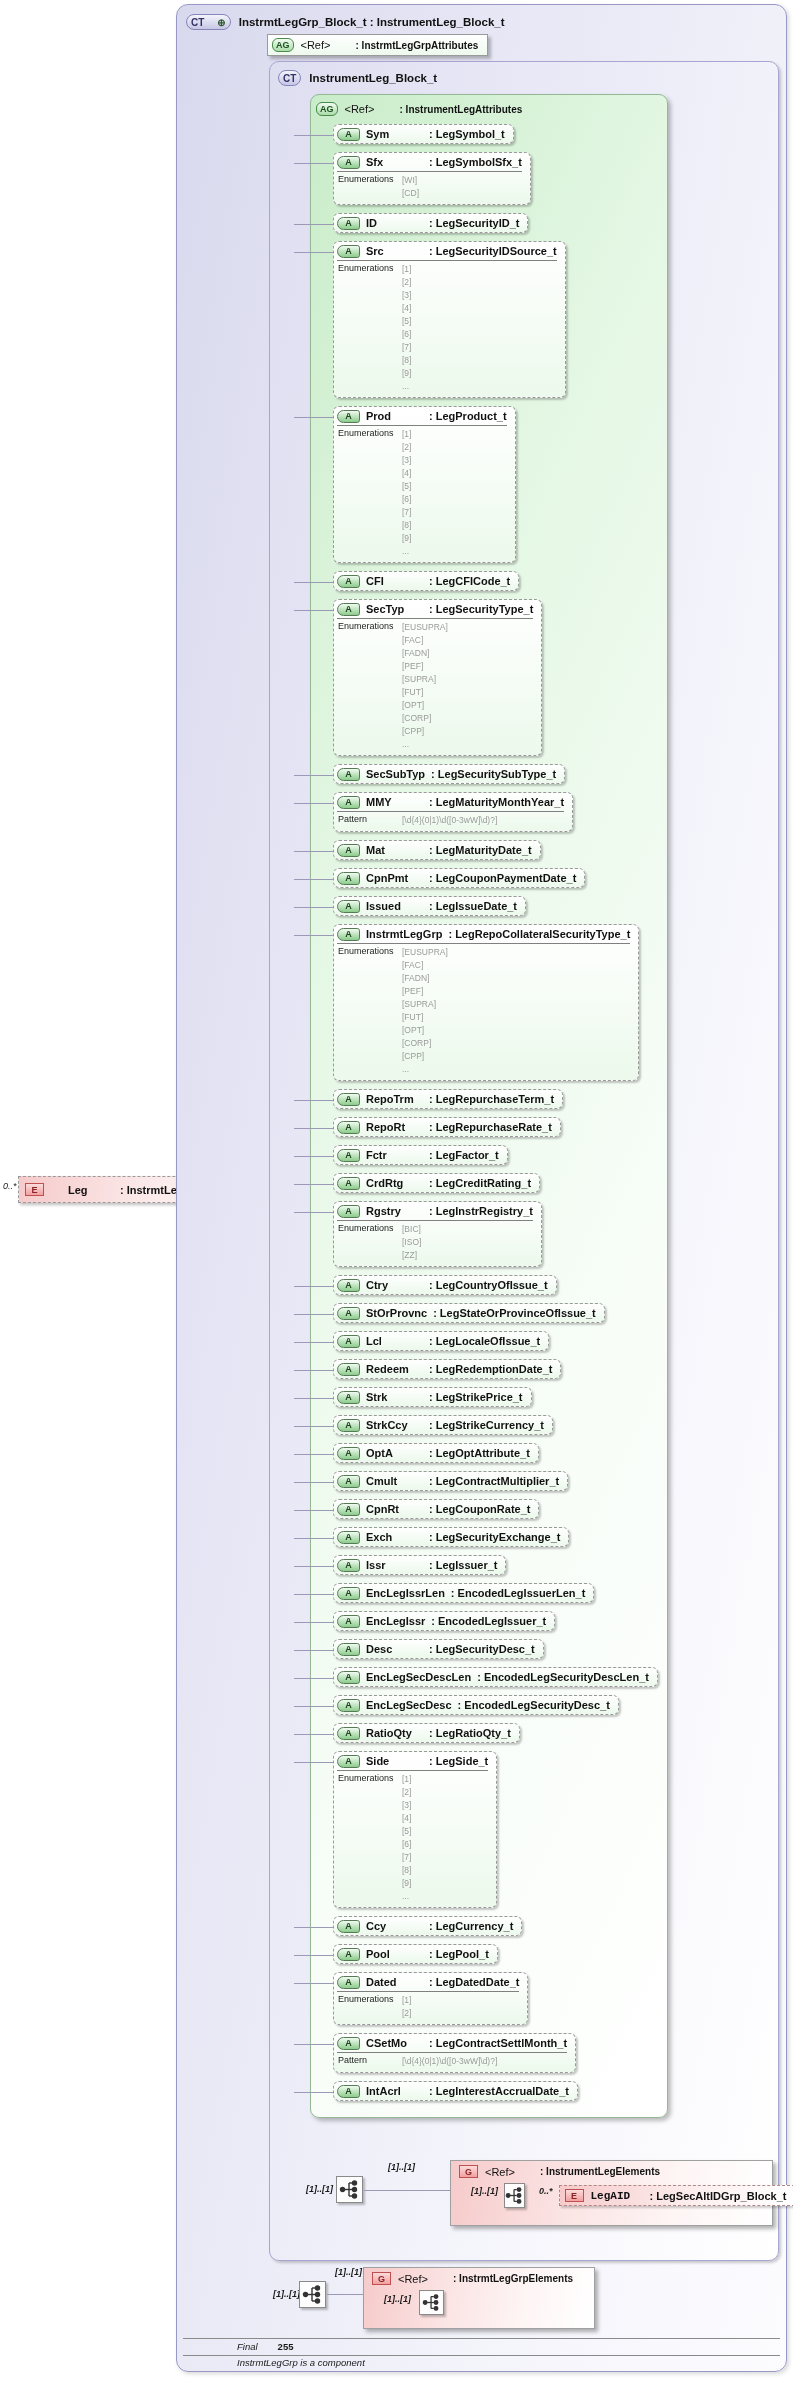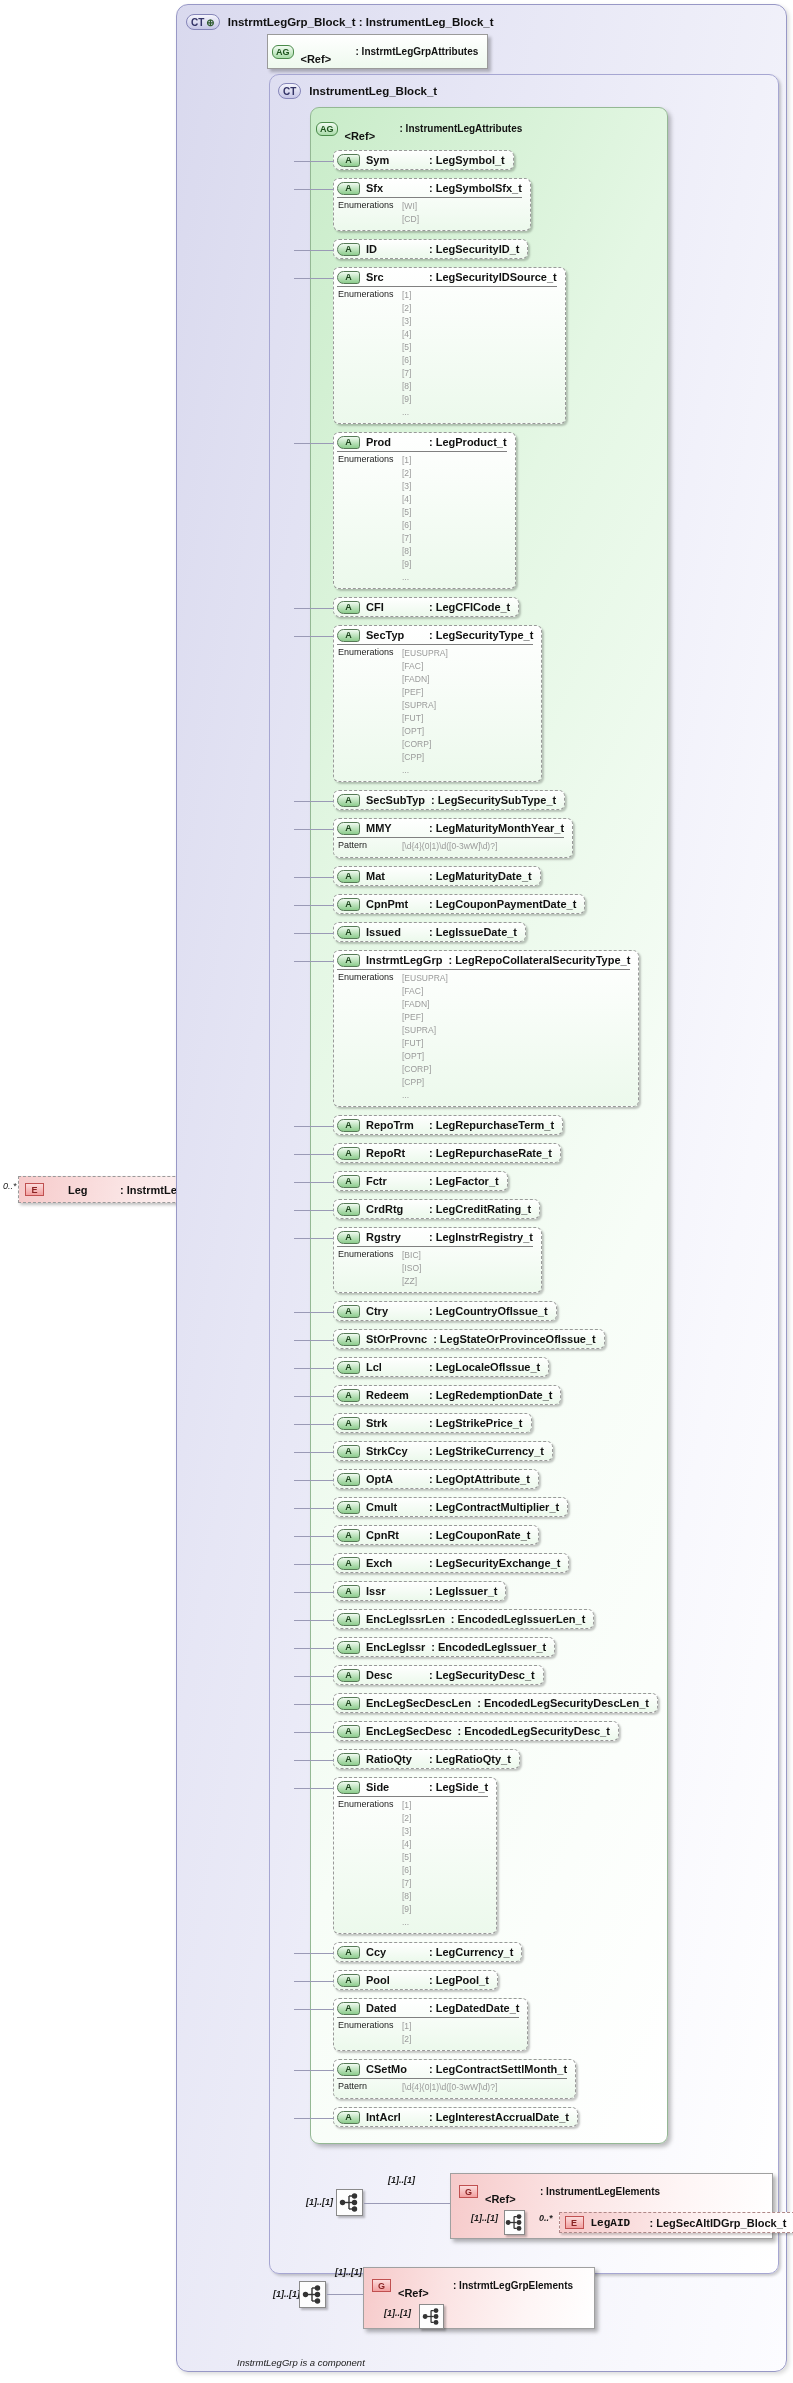--- a/index.html
+++ b/index.html
@@ -5,35 +5,35 @@
   * { margin:0; padding:0; box-sizing:border-box; }
   body { width:793px; height:2383px; position:relative; background:#ffffff;
          font-family:"Liberation Sans", sans-serif; overflow:hidden; }
 
   
   .outer-box { position:absolute; left:176px; top:4px; width:611px; height:2368px;
     border:1.5px solid #9898c6; border-radius:12px;
     background:linear-gradient(100deg,#d9d9ee 0%,#e6e6f5 30%,#f4f4fb 70%,#fcfcff 100%);
     box-shadow:2px 2px 4px rgba(0,0,0,0.15); }
   .outer-title { display:flex; align-items:center; gap:8px; padding:9px 10px 4px 9px; }
-  .badge-ct { display:inline-flex; align-items:center; gap:2px; border:1.5px solid #8585b8;
+  .badge-ct { display:inline-flex; align-items:center; gap:13px; border:1.5px solid #8585b8;
     border-radius:8px; padding:0 4px; height:16px; font-size:10px; font-weight:bold;
     color:#333366; background:linear-gradient(#f4f4fc,#c6c6e6); }
   .badge-ct .plus { font-size:10px; color:#2d5a2d; font-weight:bold; }
   .box-title { font-size:11.5px; font-weight:bold; color:#111; }
 
   
   .agref { display:flex; align-items:center; gap:7px; width:fit-content;
     border:1px solid #9a9a9a; background:linear-gradient(#ffffff,#eef9ee);
     box-shadow:3px 3px 3px rgba(0,0,0,0.25); padding:3px 9px 3px 4px; }
   .badge-ag { display:inline-flex; align-items:center; justify-content:center;
     border:1.5px solid #4a8a4a; border-radius:6px; padding:0 3px; height:14px;
     font-size:9px; font-weight:bold; color:#1c521c;
     background:linear-gradient(#f2fcf2,#aadcaa); }
-  .ref-name { font-size:11px; font-weight:bold; min-width:48px; color:#111;margin-top:15px; }
+  .ref-name { font-size:11px; font-weight:normal; min-width:48px; color:#111; }
   .ref-type { font-size:10px; font-weight:bold; color:#111; }
 
   
   .inner-ct { position:relative; margin:5px 7px 0 92px; height:2200px;
     border:1px solid #a6a6d2; border-radius:10px;
     background:linear-gradient(100deg,#dedef1 0%,#eaeaf7 35%,#f8f8fd 75%,#ffffff 100%);
     box-shadow:2px 2px 3px rgba(0,0,0,0.2); }
   .inner-title { display:flex; align-items:center; gap:8px; padding:8px 8px 4px 8px; }
 
   
@@ -644,14 +644,18 @@
                 <circle cx="15.5" cy="4" r="2"></circle>
                 <circle cx="15.5" cy="10.5" r="2"></circle>
                 <circle cx="15.5" cy="17" r="2"></circle>
               </g>
             </svg>
         </div>
       </div>
     </div>
   </div>
 
+  <div class="final-row">
+    <span class="final-label">Final</span>
+    <span class="final-value">255</span>
+  </div>
   <div class="outer-note">InstrmtLegGrp is a component</div>
 </div>
 
 </body></html>

